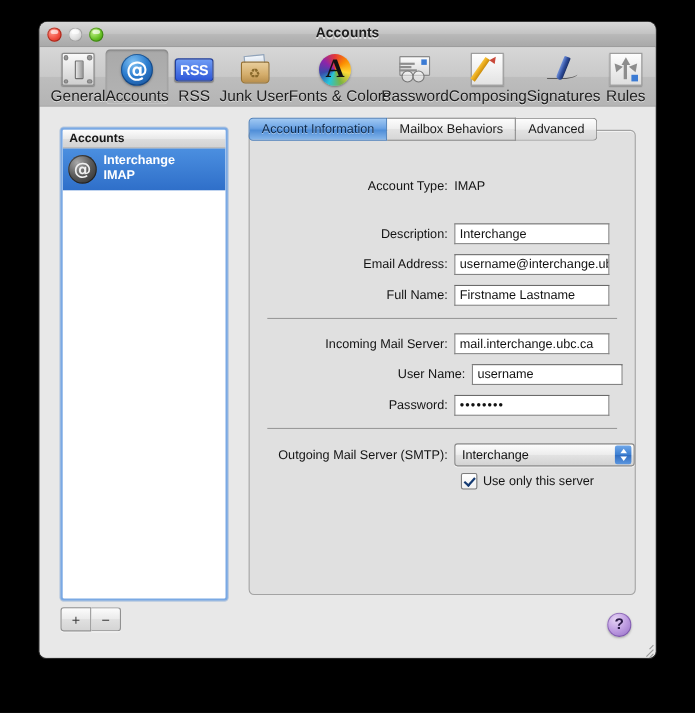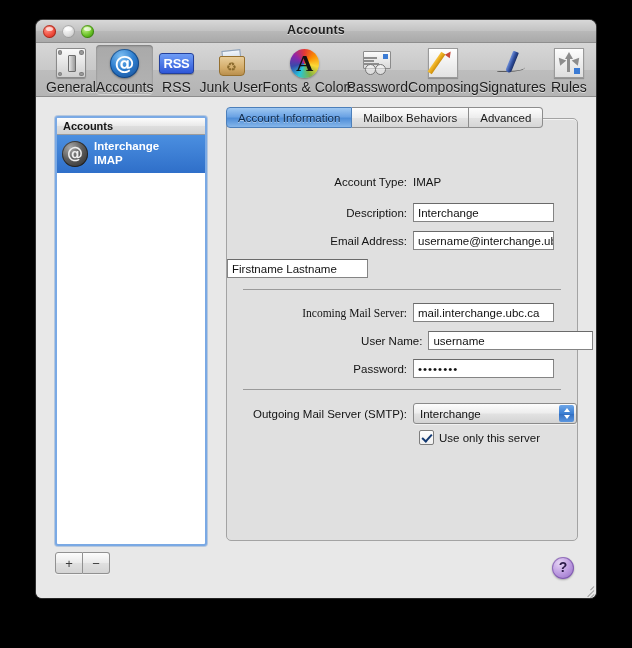--- a/index.html
+++ b/index.html
@@ -693,49 +693,50 @@
     <div id="tabview">
 
       <div id="tabbar">
         <div class="tab active">Account Information</div>
         <div class="tab">Mailbox Behaviors</div>
         <div class="tab">Advanced</div>
       </div>
 
       <div id="tabpanel">
 
-        <div class="form-row" style="left:0; top:57px; width:100%;">
+        <div class="form-row" style="left:0; top:45px; width:100%;">
           <div class="f-label" style="width:186px;">Account Type:</div>
           <div class="f-value">IMAP</div>
         </div>
 
         <div class="form-row" style="left:0; top:84px; width:100%;">
           <div class="f-label" style="width:186px;text-align:right;">Description:</div>
           <div class="f-input" style="width:141px;">Interchange</div>
         </div>
 
         <div class="form-row" style="left:0; top:112px; width:100%;">
           <div class="f-label" style="width:186px;">Email Address:</div>
           <div class="f-input" style="width:141px;">username@interchange.ubc.ca</div>
         </div>
 
         <div class="form-row" style="left:0; top:140px; width:100%;">
+          <div class="f-label" style="width:186px;">Full Name:</div>
           <div class="f-input" style="width:141px;">Firstname Lastname</div>
         </div>
 
         <div class="sep" style="left:16px; right:16px; top:170px;"></div>
 
         <div class="form-row" style="left:0; top:184px; width:100%;">
-          <div class="f-label" style="width:186px;font-family:Liberation Serif, serif;">Incoming Mail Server:</div>
+          <div class="f-label" style="width:186px;">Incoming Mail Server:</div>
           <div class="f-input" style="width:141px;">mail.interchange.ubc.ca</div>
         </div>
 
         <div class="form-row" style="left:16px; top:212px; width:100%;">
           <div class="f-label" style="width:186px;">User Name:</div>
-          <div class="f-input" style="width:165px;text-align:center;">username</div>
+          <div class="f-input" style="width:137px;text-align:center;">username</div>
         </div>
 
         <div class="form-row" style="left:0; top:240px; width:100%;">
           <div class="f-label" style="width:186px;">Password:</div>
           <div class="f-input" style="width:141px; letter-spacing:1px;">••••••••</div>
         </div>
 
         <div class="sep" style="left:16px; right:16px; top:270px;"></div>
 
         <div class="form-row" style="left:0; top:284px; width:100%;">

